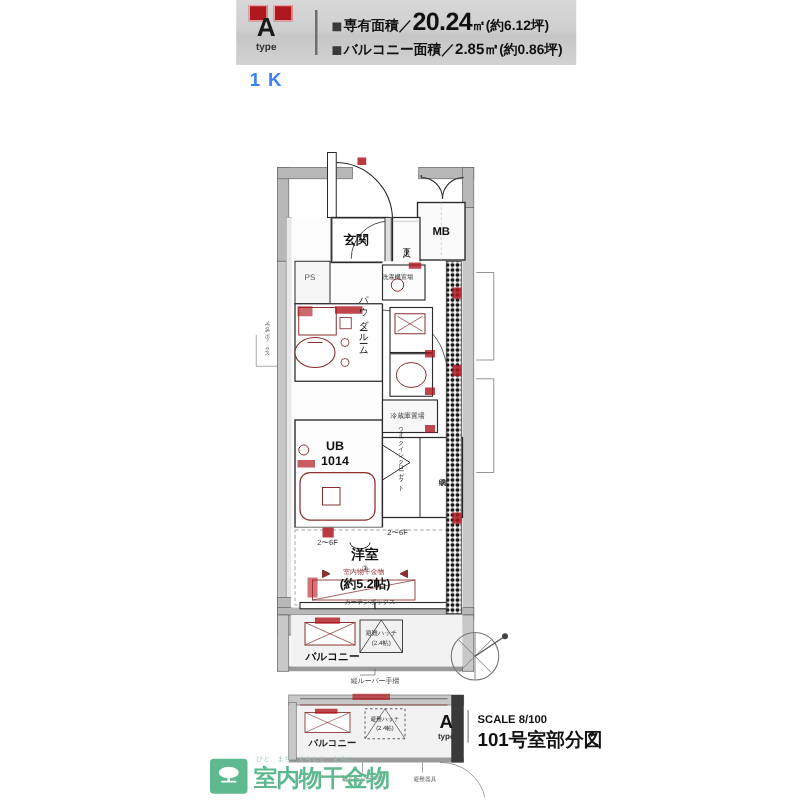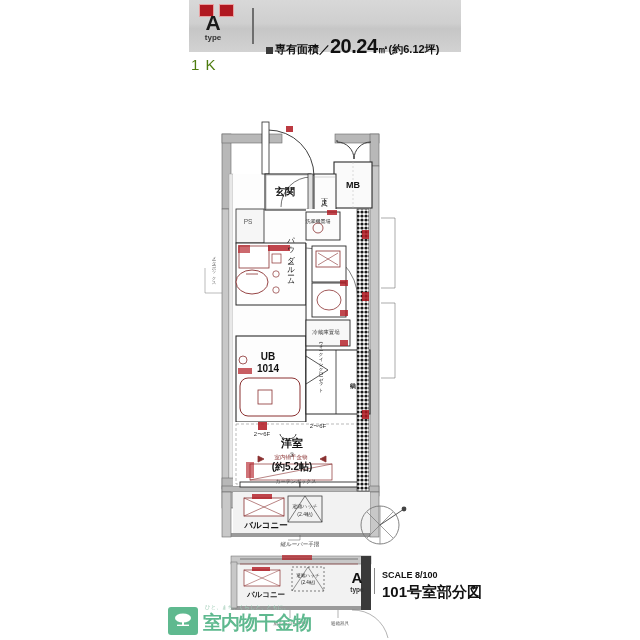--- a/index.html
+++ b/index.html
@@ -13,24 +13,24 @@
   .hdr-band{position:absolute;left:189px;top:0;width:272px;height:52px;
             background:linear-gradient(to bottom,#d8d8d8 0%,#cfcfcf 45%,#c6c6c6 55%,#d2d2d2 100%);}
   .hdr-band2{position:absolute;left:189px;top:52px;width:272px;height:26px;background:#ffffff;}
   .sq{position:absolute;width:13px;height:11px;background:#b01820;border:1px solid #e8a0a0;}
   .sq1{left:199px;top:4px;}
   .sq2{left:219px;top:4px;}
   .type-A{position:absolute;left:196px;top:12px;width:34px;text-align:center;
           font-size:21px;font-weight:bold;color:#1a1a1a;line-height:21px;}
   .type-lbl{position:absolute;left:196px;top:33px;width:34px;text-align:center;
             font-size:8px;font-weight:bold;color:#333;}
-  .type-1k{position:absolute;left:191px;top:56px;width:44px;text-align:left;
-           font-size:15px;font-weight:normal;color:#4d7c0f;letter-spacing:1px;}
+  .type-1k{position:absolute;left:191px;top:56px;width:44px;text-align:center;
+           font-size:15px;font-weight:bold;color:#3b82f6;letter-spacing:1px;}
   .vdiv{position:absolute;left:252px;top:8px;width:2px;height:36px;background:#6e6e6e;}
-  .area-row{position:absolute;left:266px;color:#111;white-space:nowrap;margin-top:28px;}
+  .area-row{position:absolute;left:266px;color:#111;white-space:nowrap;}
   .area-row .bul{display:inline-block;width:7px;height:7px;background:#3a3a3a;margin-right:2px;
                  vertical-align:middle;}
   .r1{top:7px;font-size:11px;font-weight:bold;}
   .r1 .big{font-size:20px;font-weight:bold;letter-spacing:-0.5px;}
   .r1 .unit{font-size:11px;font-weight:bold;}
   .r1 .paren{font-size:11px;font-weight:bold;}
   .r2{top:31px;font-size:11px;font-weight:bold;}
   .r2 .mid{font-size:12px;font-weight:bold;}
   .roomnum{position:absolute;left:272px;top:57px;font-size:8.5px;font-weight:bold;color:#222;
            letter-spacing:0.4px;white-space:nowrap;}
@@ -70,20 +70,23 @@
   <div class="type-A">A</div>
   <div class="type-lbl">type</div>
   <div class="type-1k">1 K</div>
 
   <div class="vdiv"></div>
 
   <div class="area-row r1">
     <span class="bul"></span><span>専有面積／</span><span class="big">20.24</span><span class="unit">㎡</span><span class="paren">(約6.12坪)</span>
   </div>
 
+  <div class="area-row r2">
+    <span class="bul"></span><span>バルコニー面積／</span><span class="mid">2.85㎡</span><span>(約0.86坪)</span>
+  </div>
 
 </div>
 
 <div class="plan">
 <svg width="640" height="562" viewBox="0 0 640 562" xmlns="http://www.w3.org/2000/svg">
   <defs>
     <pattern id="hatch" width="4" height="4" patternUnits="userSpaceOnUse">
       <rect width="4" height="4" fill="#ffffff"></rect>
       <circle cx="2" cy="2" r="1.6" fill="#1a1a1a"></circle>
     </pattern>

